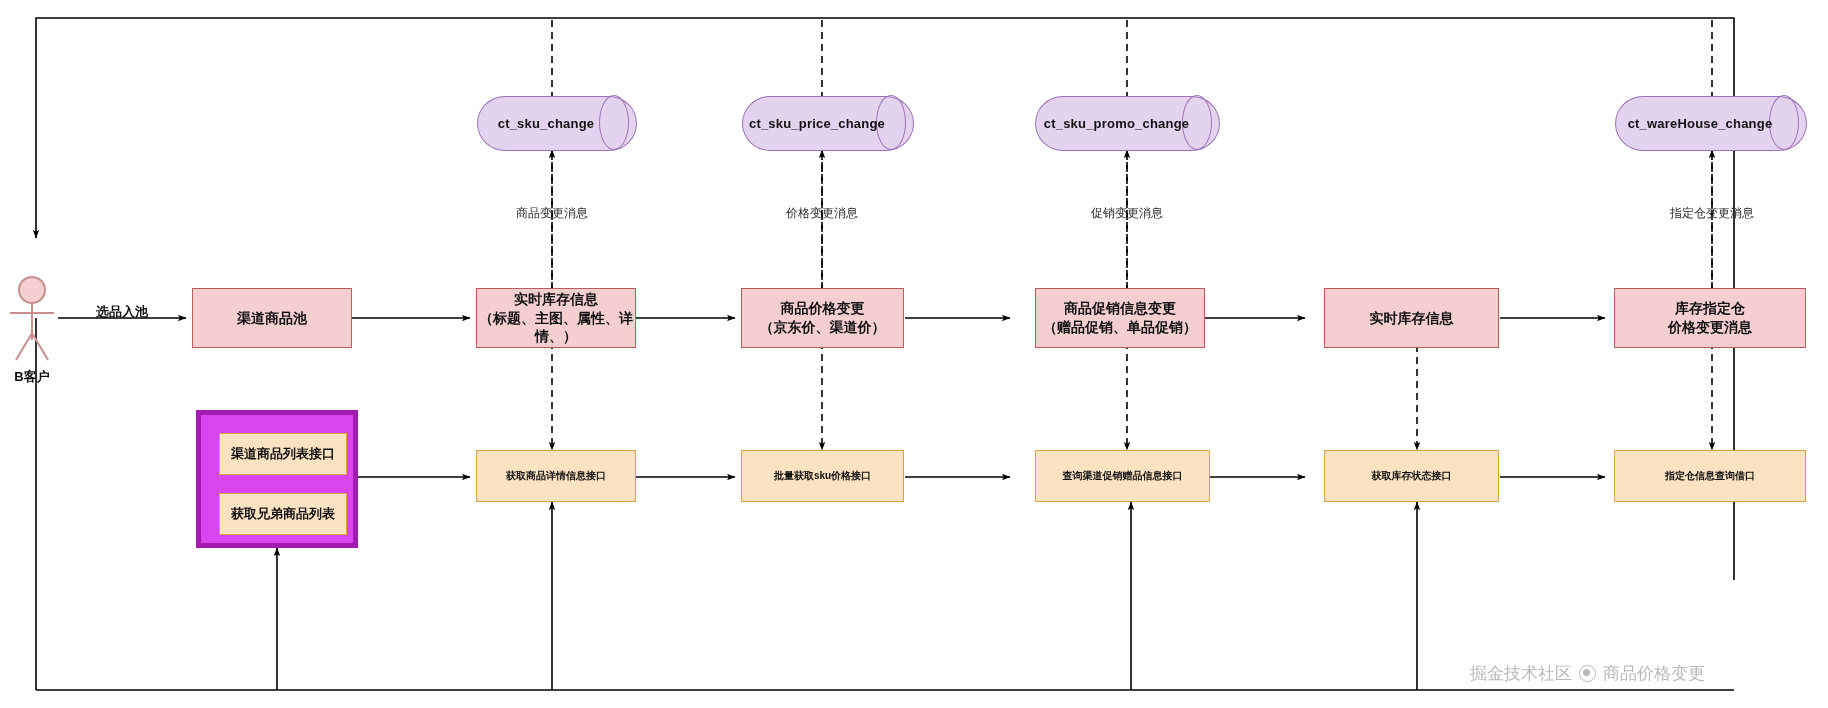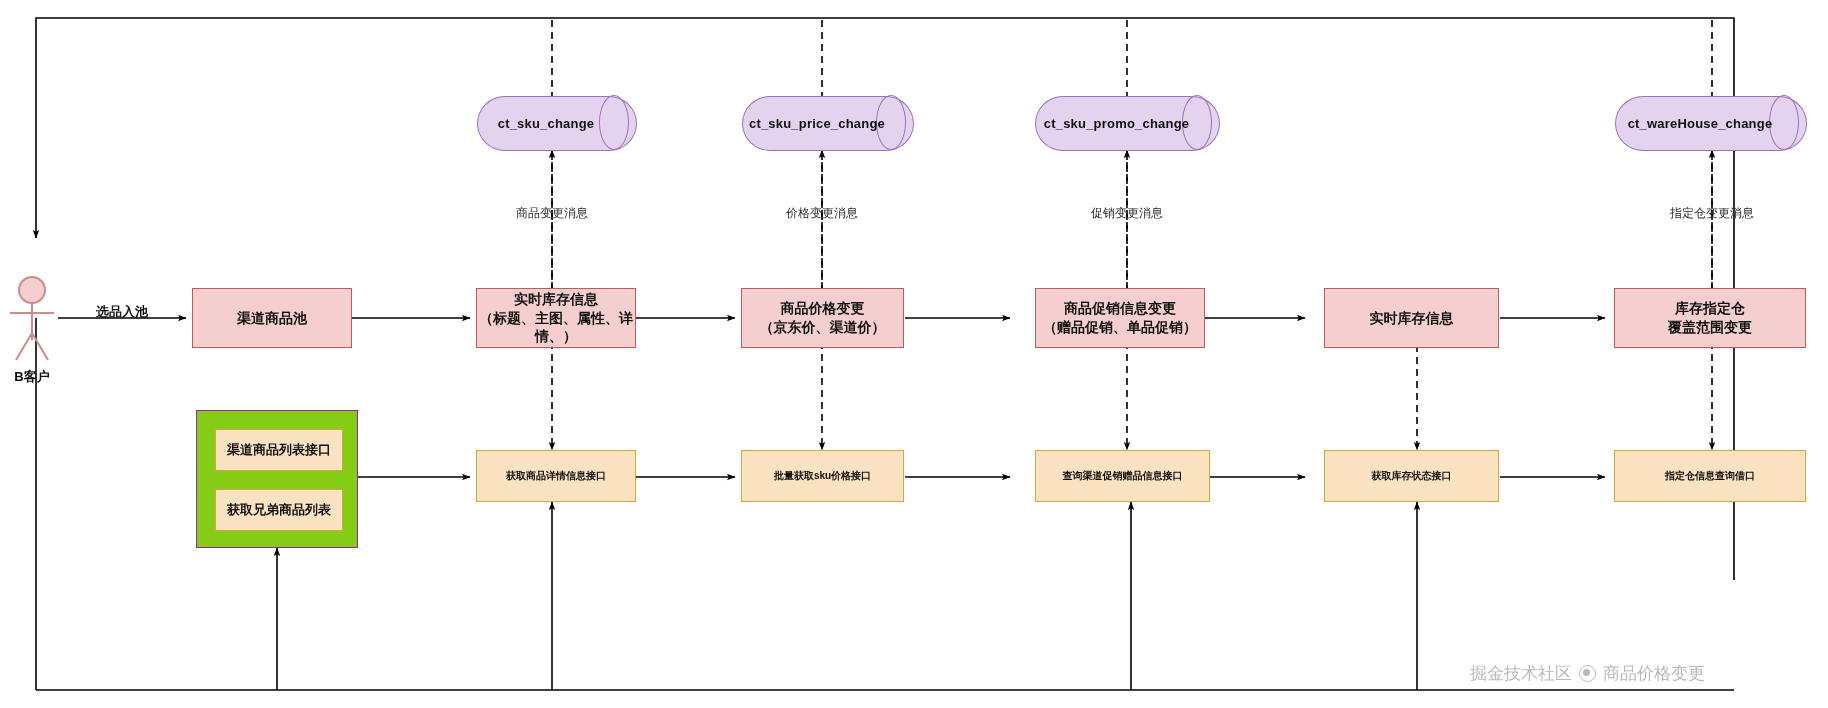--- a/index.html
+++ b/index.html
@@ -53,22 +53,22 @@
   .iface-sm {
     background: #fbe2c0;
     border: 1px solid #d6a443;
     color: #111111;
     font-size: 13px;
   }
   
   .group-box {
     position: absolute;
     box-sizing: border-box;
-    background: #84cc16;
-    border: 1px solid #a21caf;
+    background: #d946ef;
+    border: 5px solid #a21caf;
   }
   
   .cyl {
     position: absolute;
     box-sizing: border-box;
   }
   .cyl .cyl-body {
     position: absolute;
     left: 0; top: 0; right: 0; bottom: 0;
     background: #e4d3ef;
@@ -257,21 +257,21 @@
 
   <div class="node proc" style="left:741px; top:288px; width:163px; height:60px;">商品价格变更
 （京东价、渠道价）</div>
 
   <div class="node proc" style="left:1035px; top:288px; width:170px; height:60px;">商品促销信息变更
 （赠品促销、单品促销）</div>
 
   <div class="node proc" style="left:1324px; top:288px; width:175px; height:60px;">实时库存信息</div>
 
   <div class="node proc" style="left:1614px; top:288px; width:192px; height:60px;">库存指定仓
-覆盖范围变更</div>
+价格变更消息</div>
 
   <div class="group-box" style="left:196px; top:410px; width:162px; height:138px;">
     <div class="node iface-sm" style="left:18px; top:18px; width:128px; height:42px;">渠道商品列表接口</div>
     <div class="node iface-sm" style="left:18px; top:78px; width:128px; height:42px;">获取兄弟商品列表</div>
   </div>
 
   <div class="node iface" style="left:476px; top:450px; width:160px; height:52px;">获取商品详情信息接口</div>
 
   <div class="node iface" style="left:741px; top:450px; width:163px; height:52px;">批量获取sku价格接口</div>
 

